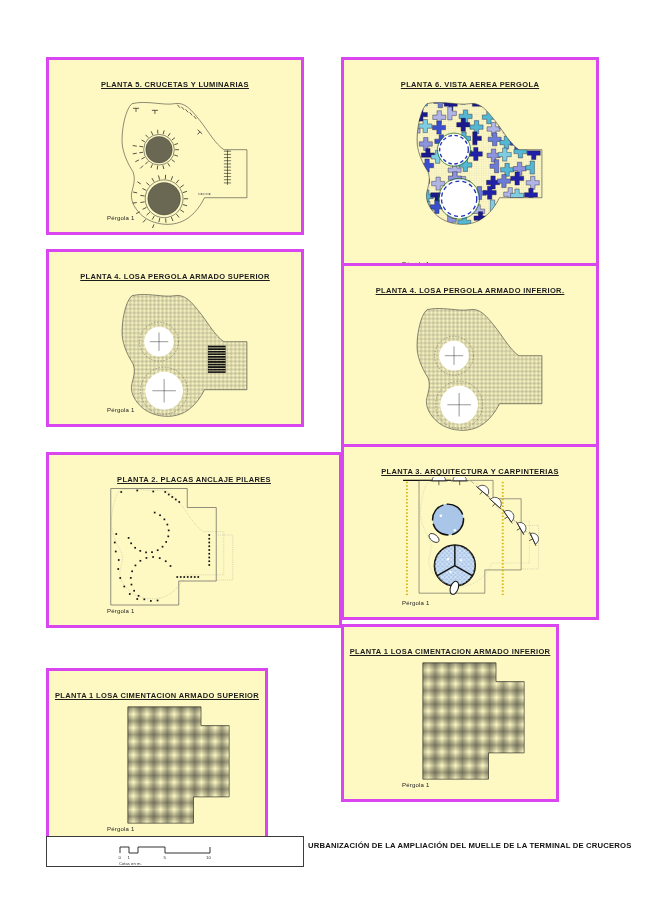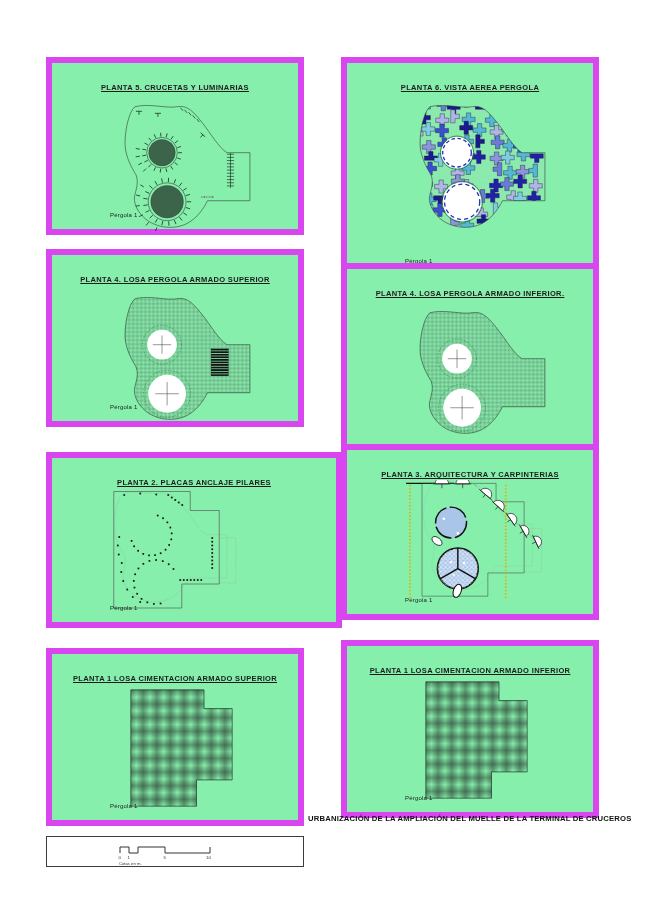--- a/index.html
+++ b/index.html
@@ -1,24 +1,24 @@
 <!DOCTYPE html>
 <html><head>
 <meta charset="utf-8">
 <style>
   html,body{margin:0;padding:0;background:#fff;}
   body{width:650px;height:920px;position:relative;overflow:hidden;
        font-family:"Liberation Sans",sans-serif;color:#222;}
-  .panel{position:absolute;border:6px solid #d946ef;background:#86efac;box-sizing:border-box;}
+  .panel{position:absolute;border:3px solid #d946ef;background:#fef9c3;box-sizing:border-box;}
   .panel-title{position:absolute;top:20px;left:0;width:100%;text-align:center;
        font-size:7.5px;font-weight:bold;letter-spacing:.35px;
        text-decoration:underline;color:#1c1c1c;white-space:nowrap;}
   .caption{position:absolute;left:58px;bottom:11px;font-size:6px;color:#222;letter-spacing:.2px;}
   .drawing{position:absolute;}
-  #main-title{position:absolute;left:308px;top:814px;font-size:7.7px;font-weight:bold;
+  #main-title{position:absolute;left:308px;top:841px;font-size:7.7px;font-weight:bold;
        letter-spacing:.18px;white-space:nowrap;color:#111;}
   #scalebox{position:absolute;left:46px;top:836px;width:258px;height:31px;
        border:1px solid #3c3c3c;box-sizing:border-box;background:#fff;}
   .thin{stroke:#222;fill:none;stroke-width:1;}
   svg text{font-family:"Liberation Sans",sans-serif;}
 </style>
 </head>
 <body>
 
 <svg width="0" height="0" style="position:absolute" aria-hidden="true">
@@ -471,29 +471,29 @@
       <path d="M93,183 L93,141 M93,183 L57,204 M93,183 L129,204" stroke="#111" stroke-width="3" fill="none"></path>
       <circle cx="79" cy="170" r="2.4" fill="#fff"></circle>
       <circle cx="84" cy="196" r="2.4" fill="#fff"></circle>
       <circle cx="106" cy="172" r="2.4" fill="#fff"></circle>
       <ellipse cx="92" cy="229" rx="14" ry="8" transform="rotate(110 92 229)" fill="#fff" stroke="#111" stroke-width="2"></ellipse>
     </g>
   </svg>
   <div class="caption">Pérgola 1</div>
 </div>
 
-<div class="panel" style="left:46px;top:648px;width:258px;height:178px">
+<div class="panel" style="left:46px;top:668px;width:222px;height:178px">
   <div class="panel-title">PLANTA 1  LOSA CIMENTACION ARMADO SUPERIOR</div>
   <svg class="drawing" style="left:75px;top:33px" width="109" height="122" viewBox="0 0 232 260">
     <polygon points="8,6 164,6 164,46 224,46 224,198 148,198 148,254 8,254" fill="url(#patGridDense)" stroke="#111" stroke-width="1.2"></polygon>
   </svg>
   <div class="caption">Pérgola 1</div>
 </div>
 
-<div class="panel" style="left:341px;top:640px;width:258px;height:178px">
+<div class="panel" style="left:341px;top:624px;width:218px;height:178px">
   <div class="panel-title">PLANTA 1  LOSA CIMENTACION ARMADO INFERIOR</div>
   <svg class="drawing" style="left:75px;top:33px" width="109" height="122" viewBox="0 0 232 260">
     <polygon points="8,6 164,6 164,46 224,46 224,198 148,198 148,254 8,254" fill="url(#patGridDense)" stroke="#111" stroke-width="1.2"></polygon>
   </svg>
   <div class="caption">Pérgola 1</div>
 </div>
 
 <div id="scalebox">
   <svg style="position:absolute;left:58px;top:3px" width="150" height="26" viewBox="0 0 150 26">
     <polyline points="15,13 15,7 24,7 24,13 33,13 33,7 60,7 60,13 105,13 105,7" fill="none" stroke="#333" stroke-width="1"></polyline>

